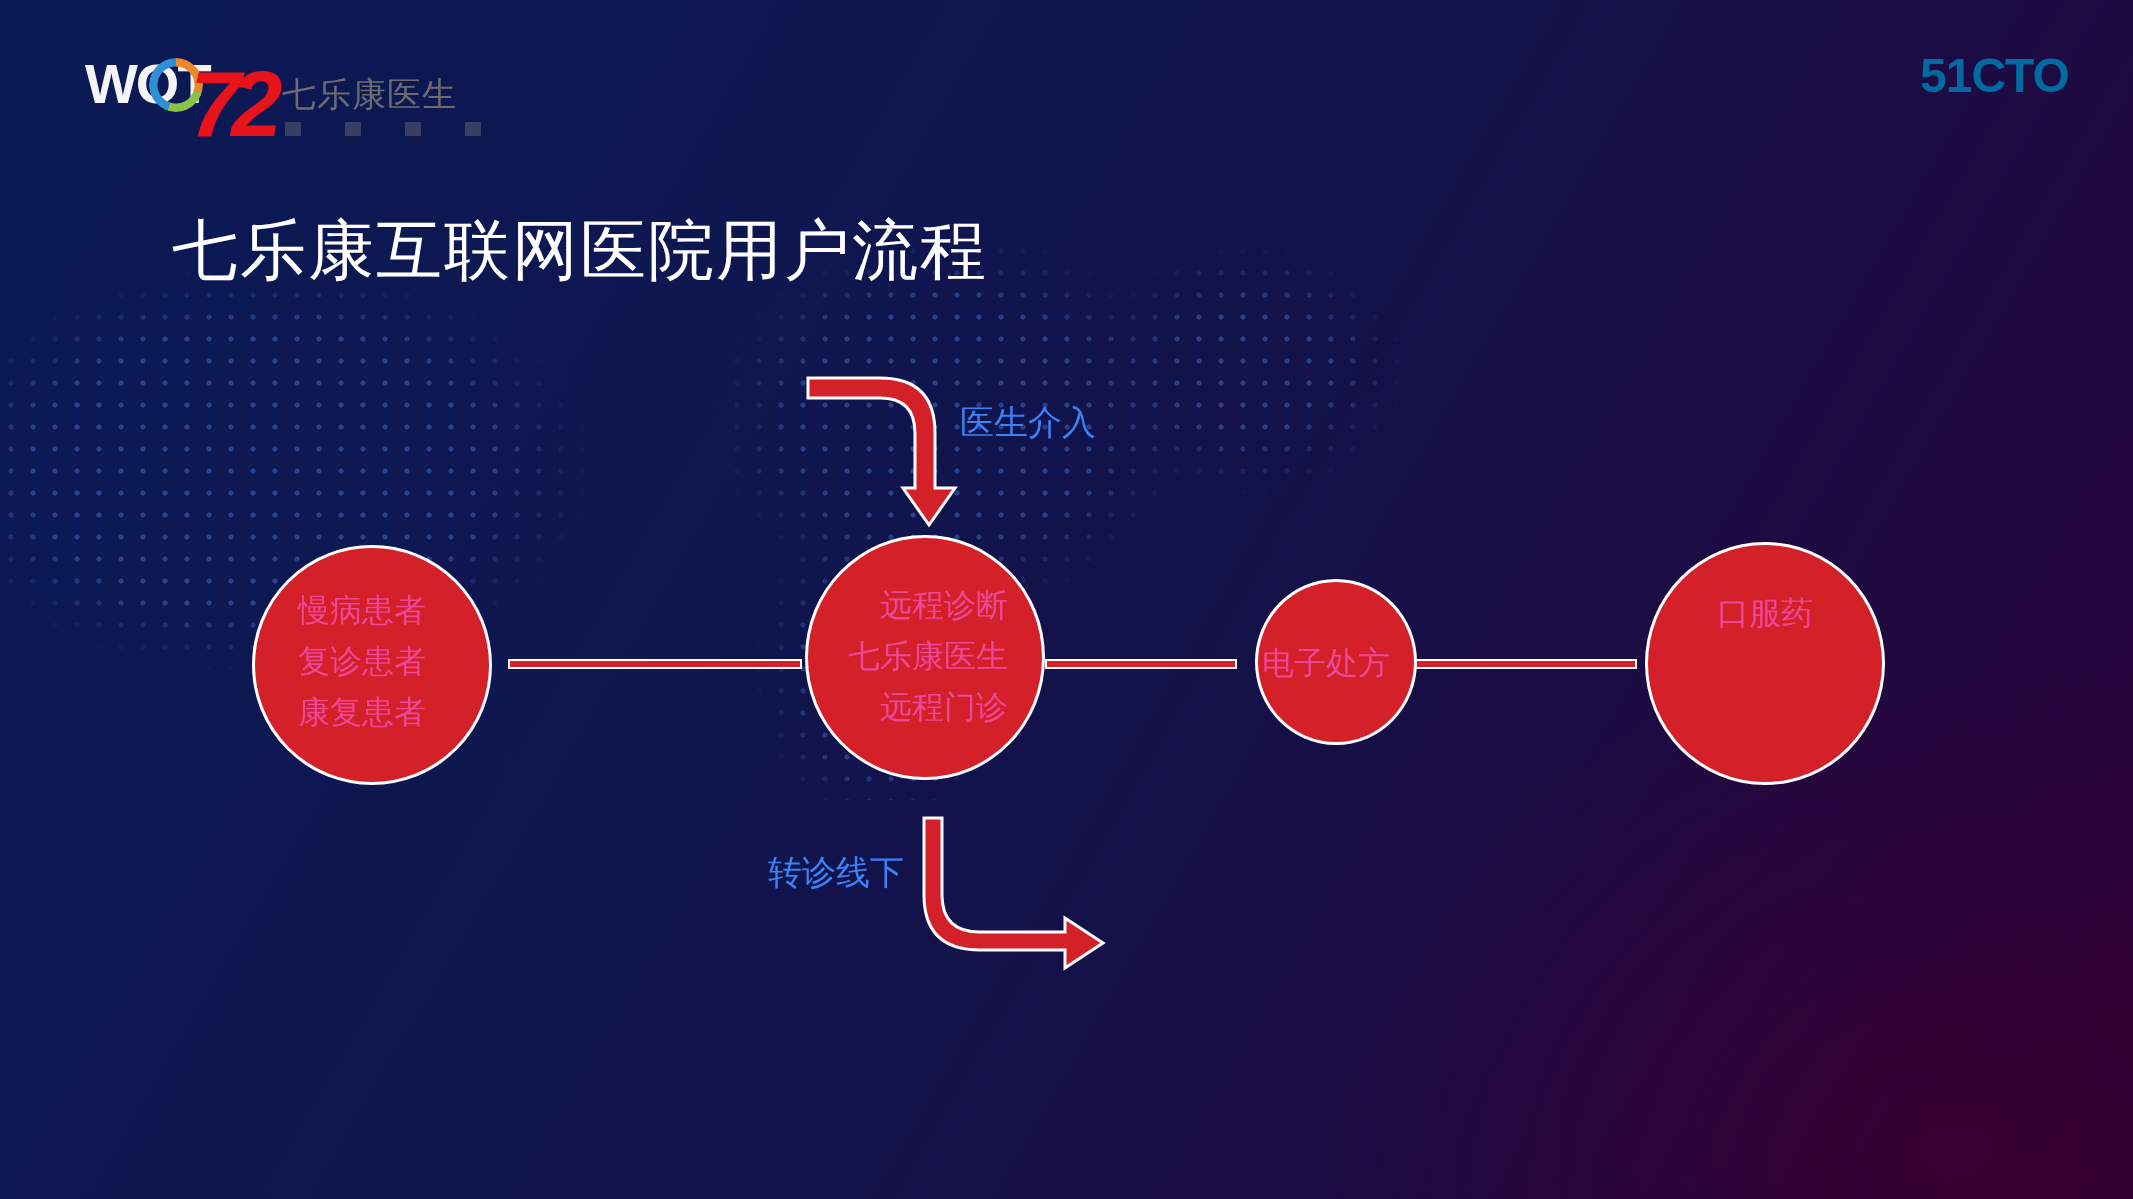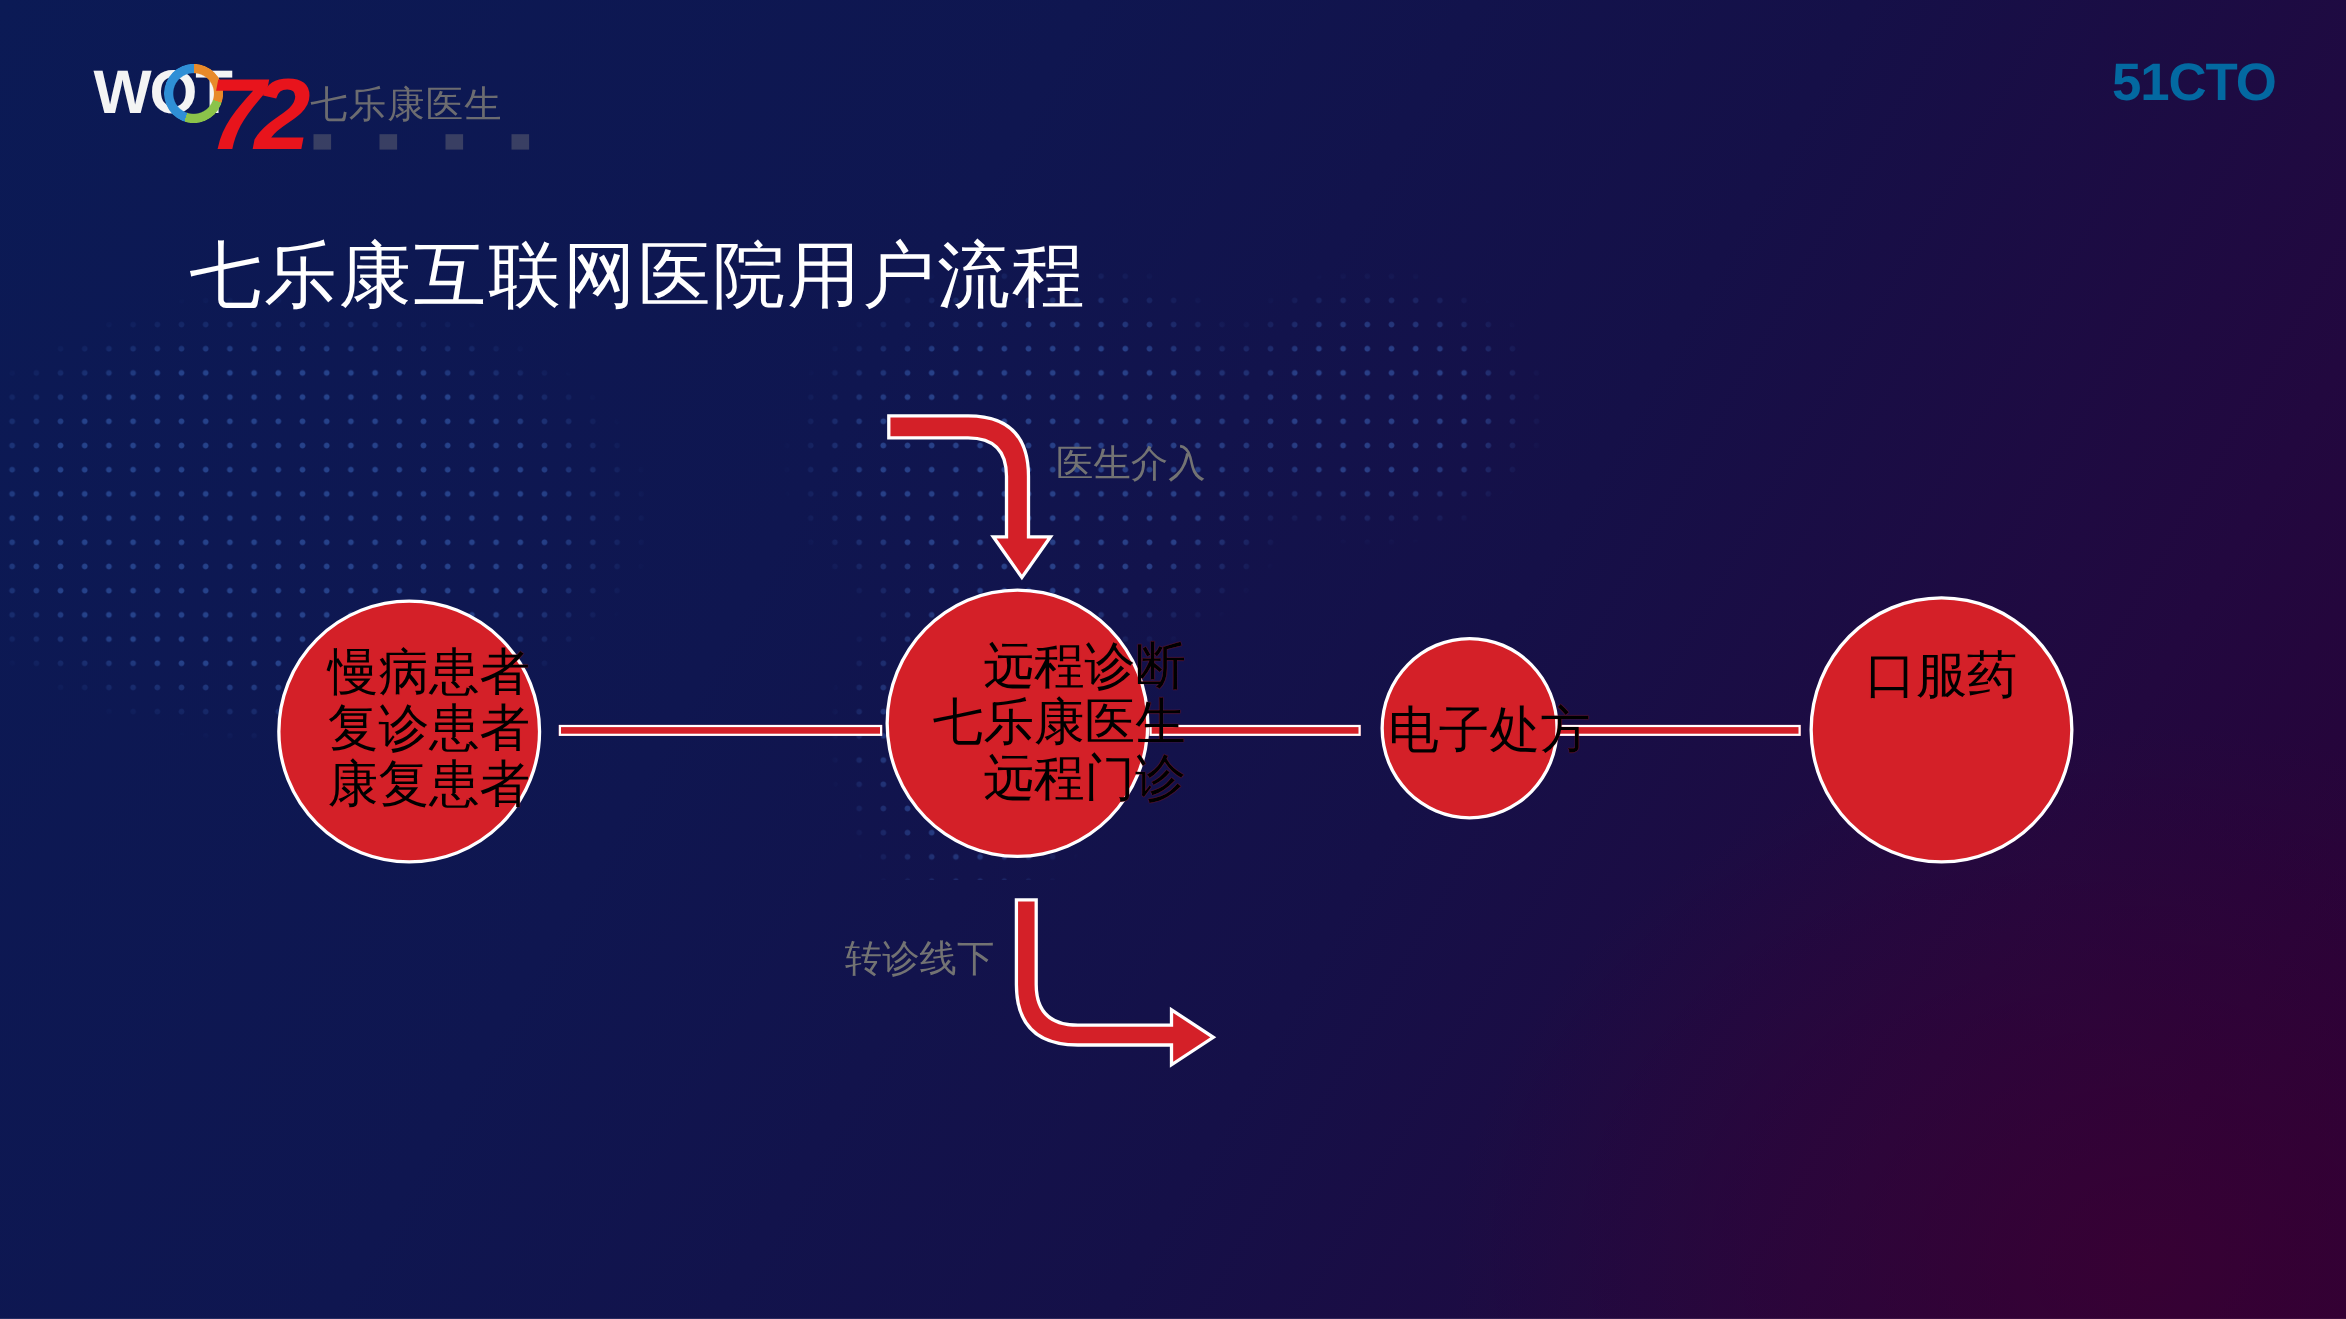--- a/index.html
+++ b/index.html
@@ -55,29 +55,29 @@
   }
   .page-title {
     position: absolute; left: 172px; top: 214px; font-size: 66px; color: #ffffff;
     letter-spacing: 2px; line-height: 1.1; font-family: Liberation Sans, sans-serif;
   }
   .node {
     position: absolute; border-radius: 50%; background: #d42028; border: 3px solid #ffffff;
     box-sizing: border-box;
   }
   .node-text {
-    position: absolute; color: #000000; font-size: 46px; line-height: 51px; white-space: nowrap;
+    position: absolute; color: #ec4899; font-size: 32px; line-height: 51px; white-space: nowrap;
     text-align: center; font-family: "DejaVu Sans", sans-serif;
     text-shadow: 0 0 1px #d42028;
   }
   .connector {
     position: absolute; height: 6px; background: #d42028; border: 2px solid #ffffff; box-sizing: content-box;
   }
   .label {
-    position: absolute; color: #737373; font-size: 34px; line-height: 1; white-space: nowrap;
+    position: absolute; color: #3b82f6; font-size: 34px; line-height: 1; white-space: nowrap;
     font-family: "DejaVu Sans", sans-serif;
   }
   svg.arrow { position: absolute; overflow: visible; }
 </style>
 </head>
 <body>
 
 <div class="dotmap"></div>
 
 <div class="logo">

